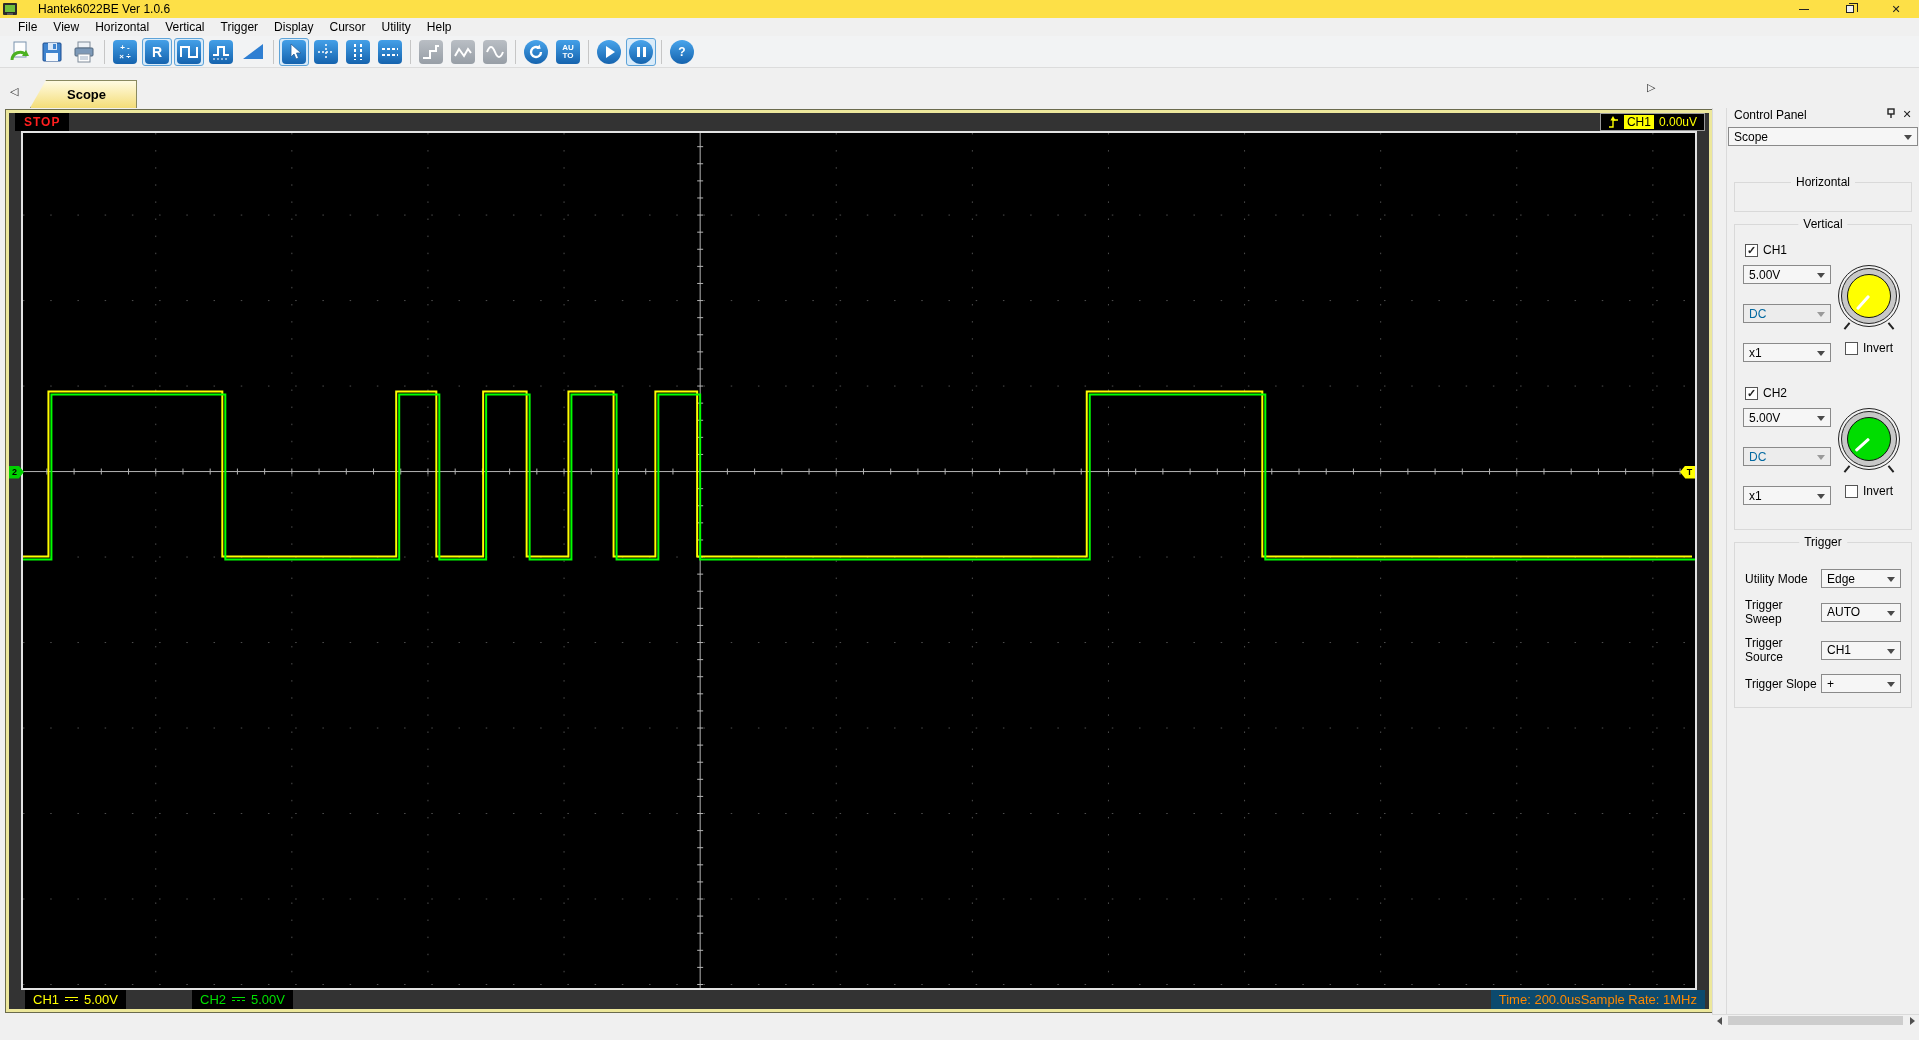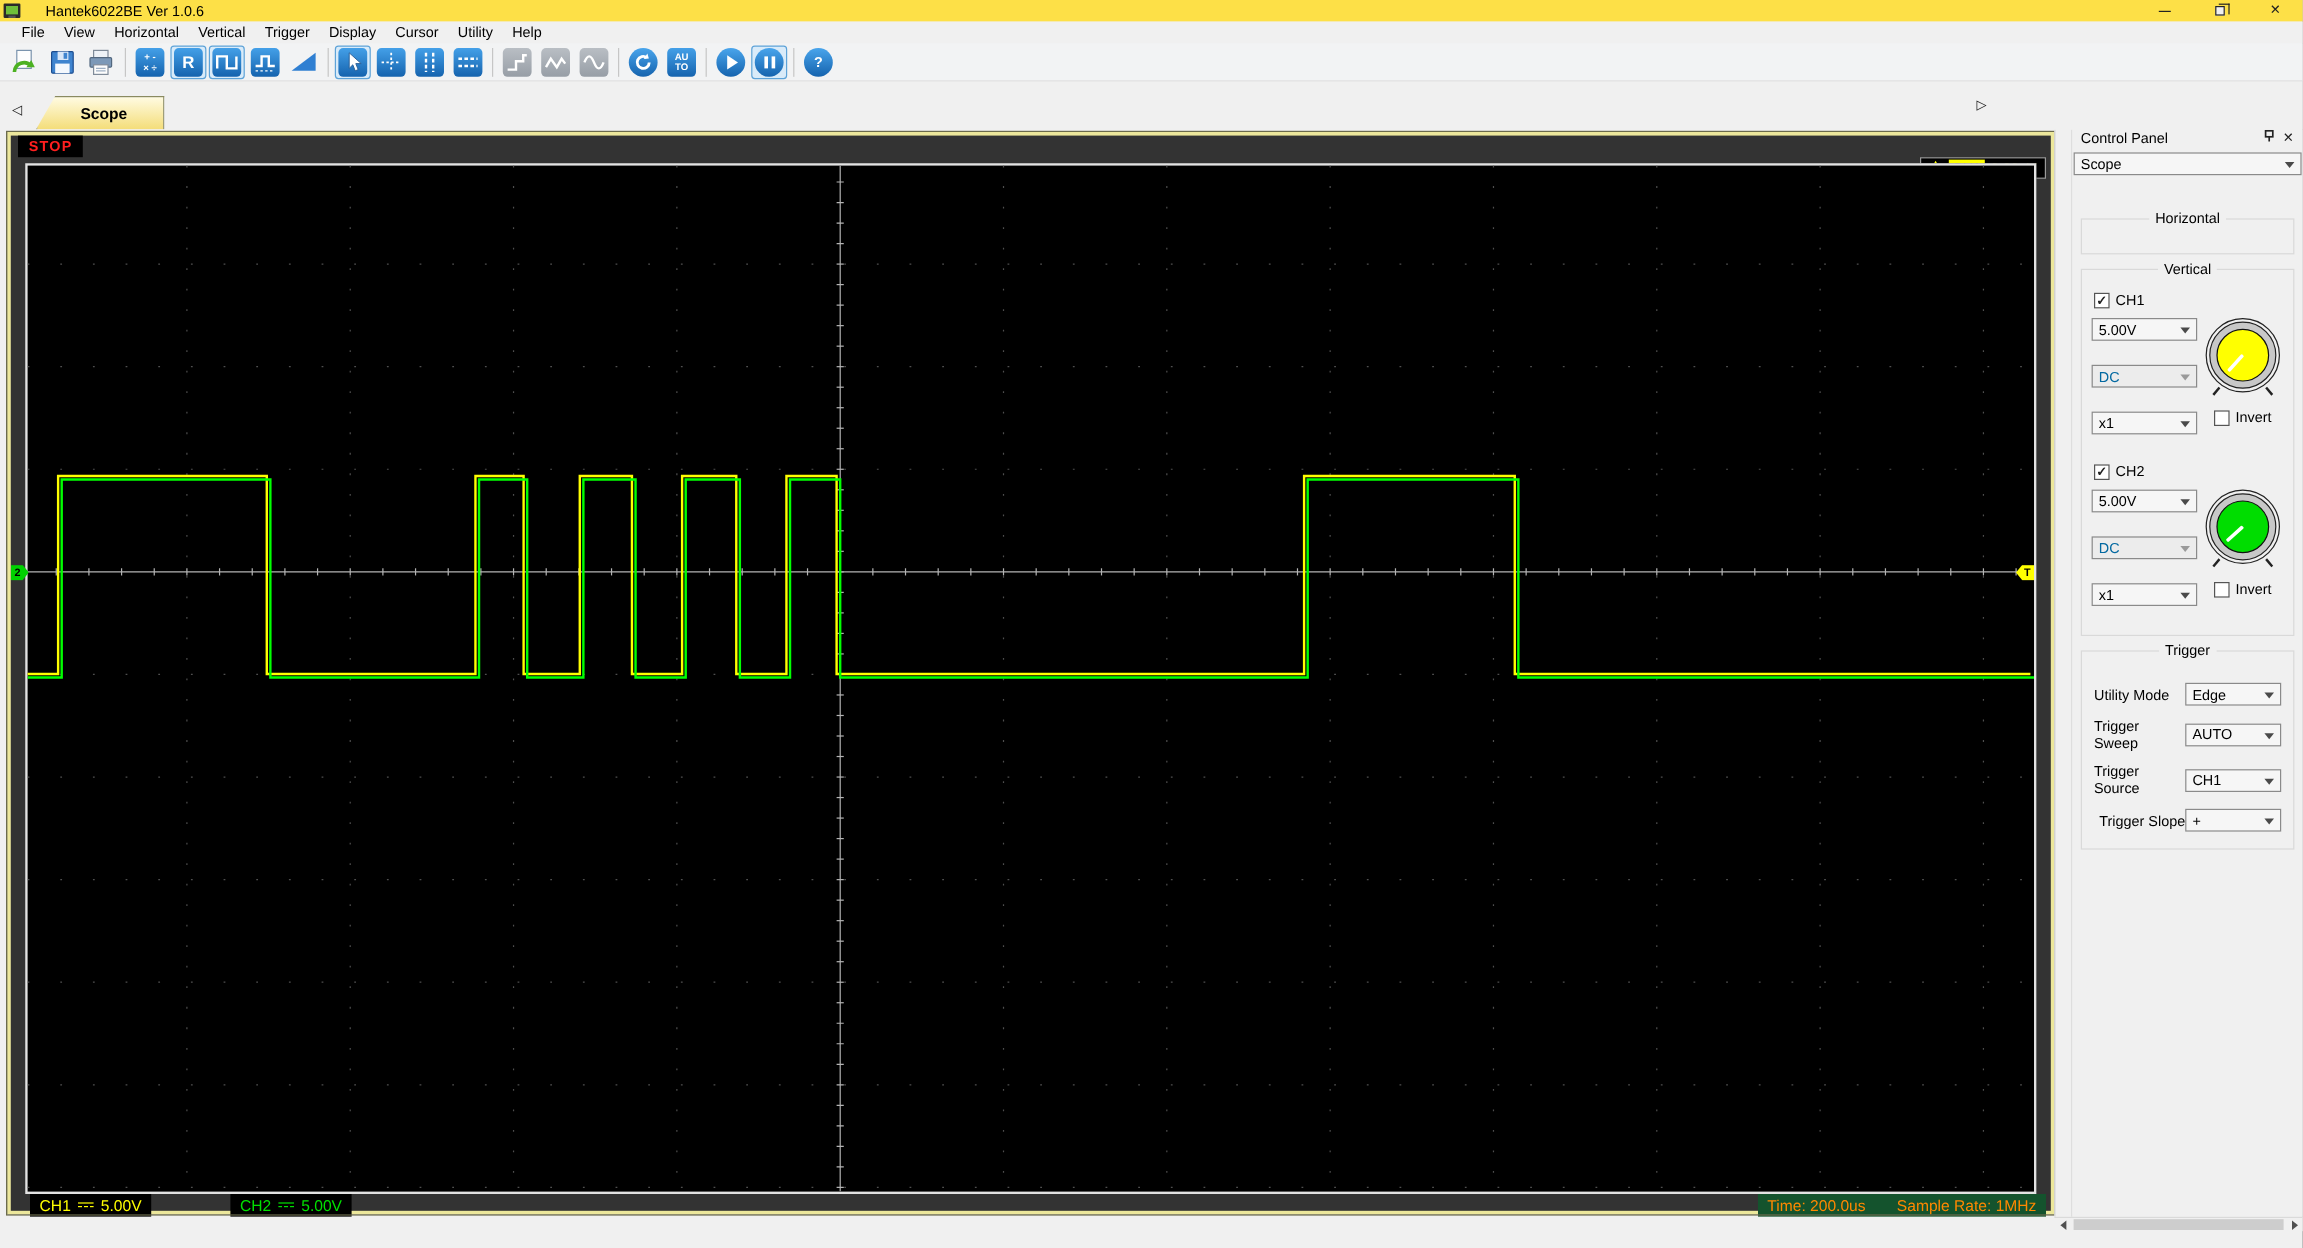--- a/index.html
+++ b/index.html
@@ -46,34 +46,34 @@
   .tab-arrow.left { position:absolute; left:6px; bottom:10px; }
   .tab-arrow.right { position:absolute; left:1643px; bottom:14px; }
   .tab { height:28px; margin-left:30px; padding:0 30px 0 36px; display:flex; align-items:center; font-weight:bold; font-size:13px;
          background:linear-gradient(#fffbe2,#f4dd78); border:1px solid #8a8a60; border-bottom:none;
          clip-path:polygon(16px 0, 100% 0, 100% 100%, 0 100%); }
 
   
   .main { height:906px; display:flex; }
   .scope-area { width:1712px; padding:2px 0 2px 6px; background:#f0f0f0; }
   .scope-panel { width:100%; height:100%; border:3px solid #ece79b; outline:1px solid #6b6b4d; background:#333; display:flex; flex-direction:column; }
-  .scope-top { height:23px; display:flex; align-items:flex-start;flex-direction:column; }
+  .scope-top { height:23px; display:flex; align-items:flex-end; }
   .stop-box { margin-left:6px; background:#000; color:#ff1f1f; font-weight:bold; font-size:12px; padding:2px 9px; letter-spacing:1px; }
   .trig-readout { margin-left:auto; margin-right:4px; background:#000; border:1px solid #9a9a9a; display:flex; align-items:center; gap:5px; padding:1px 7px; color:#ffff00; font-size:12px; }
   .ch-chip { background:#ffff00; color:#000; padding:0 3px; }
   .graticule { flex:1; margin:0 12px; border:2px solid #e3e3e3; background:#000; position:relative; }
   .graticule svg { width:100%; height:100%; display:block; }
   .marker { position:absolute; width:15px; height:13px; font-size:9px; font-weight:bold; color:#000; display:flex; align-items:center; justify-content:center; }
   .marker.ch2 { left:-14px; top:calc(39.6% - 6px); background:#00d200; clip-path:polygon(0 0,65% 0,100% 50%,65% 100%,0 100%); padding-right:4px; }
   .marker.trig { right:0px; top:calc(39.6% - 6px); background:#ffff00; clip-path:polygon(100% 0,35% 0,0 50%,35% 100%,100% 100%); padding-left:4px; }
   .scope-bottom { height:26px; display:flex; align-items:center; font-size:13px; }
   .chan-box { background:#000; padding:2px 8px; display:flex; align-items:center; }
   .chan-box.c1 { margin-left:16px; color:#ffff00; }
   .chan-box.c2 { margin-left:66px; color:#00e000; }
-  .time-box { margin-left:auto; margin-right:4px; background:#14532d; color:#ff8800; padding:2px 8px; display:flex; gap:26px; }
+  .time-box { margin-left:auto; margin-right:4px; background:#0c4a6e; color:#ff8800; padding:2px 8px; display:flex; }
   .dcsym { display:inline-flex; flex-direction:column; gap:2px; margin:0 6px; }
   .dcsym i { display:block; height:1px; width:13px; background:currentColor; }
   .dcsym i.d { background:repeating-linear-gradient(90deg,currentColor 0 3px,transparent 3px 5px); }
 
   
   .vdivider { width:15px; background:#f0f0f0; border-left:1px solid #dadada; border-right:1px solid #dadada; }
 
   
   .control-panel { width:192px; background:#f0f0f0; display:flex; flex-direction:column; }
   .cp-header { height:19px; display:flex; align-items:flex-start; padding:0 4px 0 7px; }
@@ -620,21 +620,21 @@
                 <span class="chev"></span>
               </div>
           </div>
           <div class="trigrow">
             <span class="tl">Trigger Source</span>
             <div class="sel">
                 <span>CH1</span>
                 <span class="chev"></span>
               </div>
           </div>
-          <div class="trigrow" style="margin-bottom:2px;text-align:right;">
+          <div class="trigrow" style="margin-bottom:2px;">
             <span class="tl">Trigger Slope</span>
             <div class="sel">
                 <span>+</span>
                 <span class="chev"></span>
               </div>
           </div>
         </div>
       </div>
     </div>
   </div>

